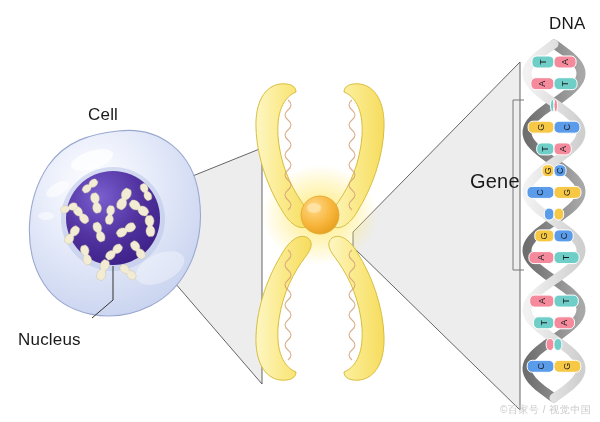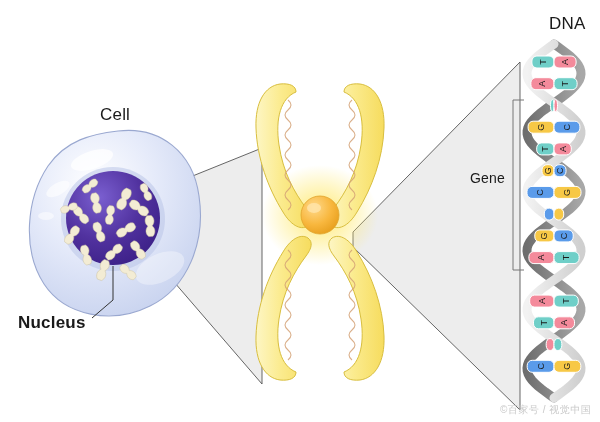--- a/index.html
+++ b/index.html
@@ -1,24 +1,24 @@
 <!DOCTYPE html>
 <html><head>
 <meta charset="utf-8">
 <style>
   html,body{margin:0;padding:0;background:#ffffff;}
   body{width:600px;height:422px;position:relative;overflow:hidden;
        font-family:"Liberation Sans","DejaVu Sans",sans-serif;}
   #stage{position:absolute;left:0;top:0;width:600px;height:422px;}
   .lbl{position:absolute;color:#1a1a1a;font-size:17px;letter-spacing:.2px;white-space:nowrap;}
-  #lbl-cell{left:88px;top:105px;margin-left:12px;}
+  #lbl-cell{left:88px;top:105px;}
   #lbl-chromosome{left:276px;top:25px;}
   #lbl-dna{left:530px;top:14px;margin-left:19px;}
-  #lbl-gene{left:470px;top:170px;font-size:14px;}
-  #lbl-nucleus{left:18px;top:313px;font-weight:bold;}
+  #lbl-gene{left:470px;top:170px;font-size:20px;}
+  #lbl-nucleus{left:18px;top:330px;}
   #watermark{position:absolute;left:500px;top:403px;font-size:10px;color:#c9c9c9;
              letter-spacing:.5px;white-space:nowrap;}
   svg{position:absolute;left:0;top:0;}
 </style>
 </head>
 <body>
 
 <div id="stage">
 
   <svg width="600" height="422" viewBox="0 0 600 422">

